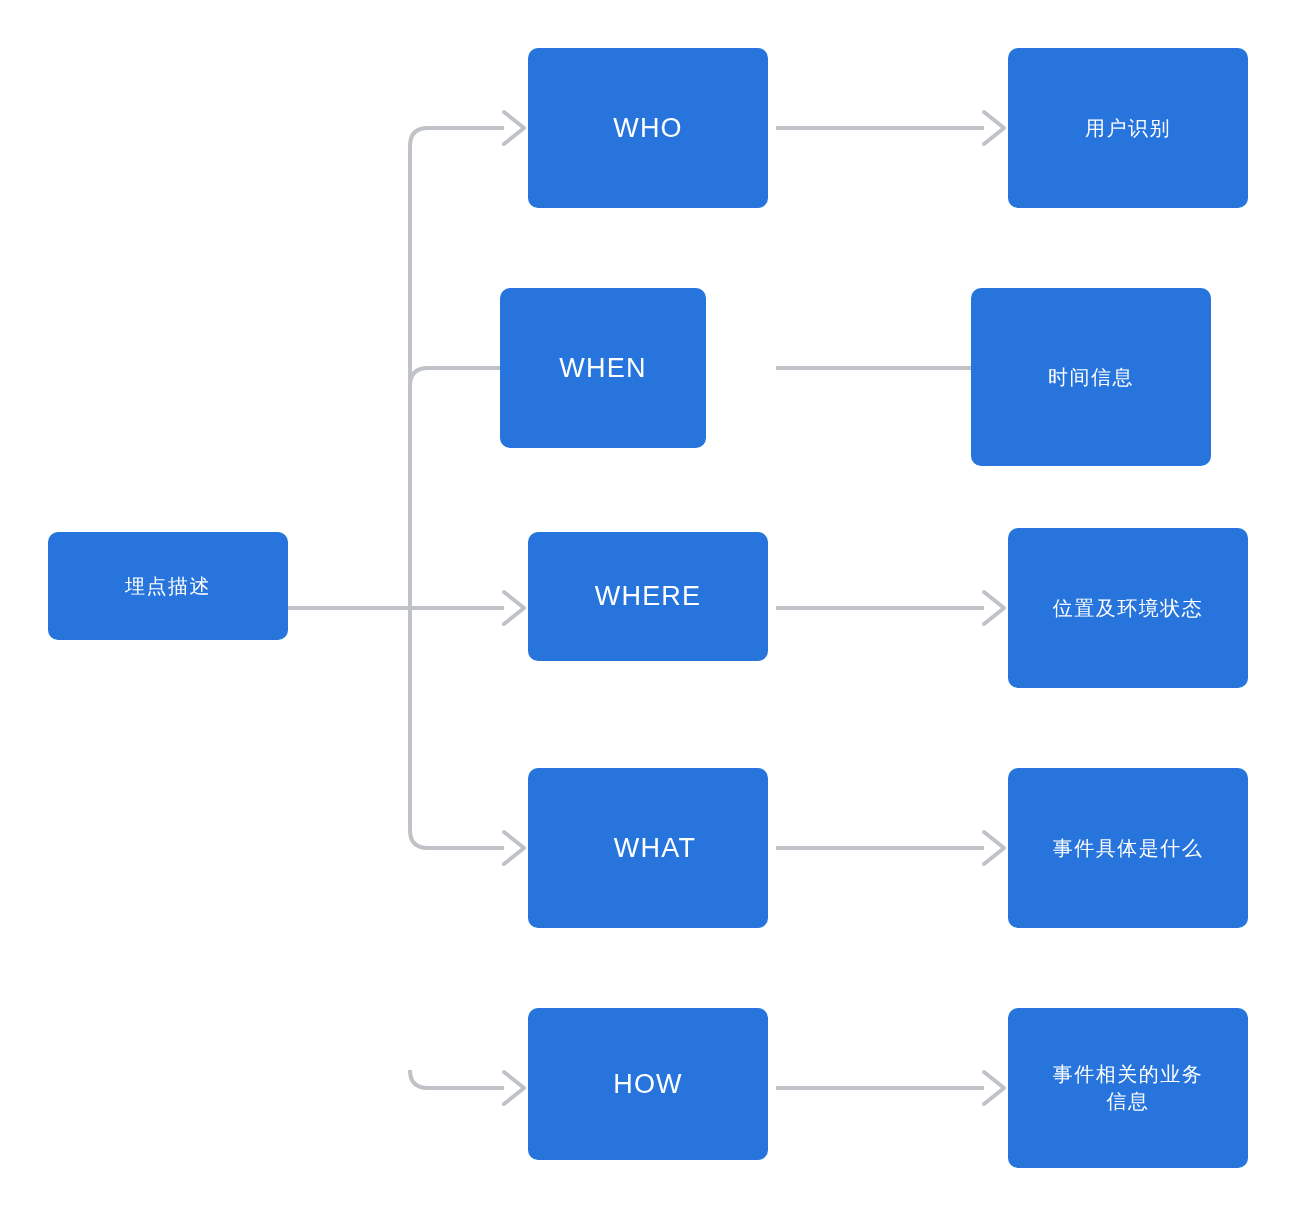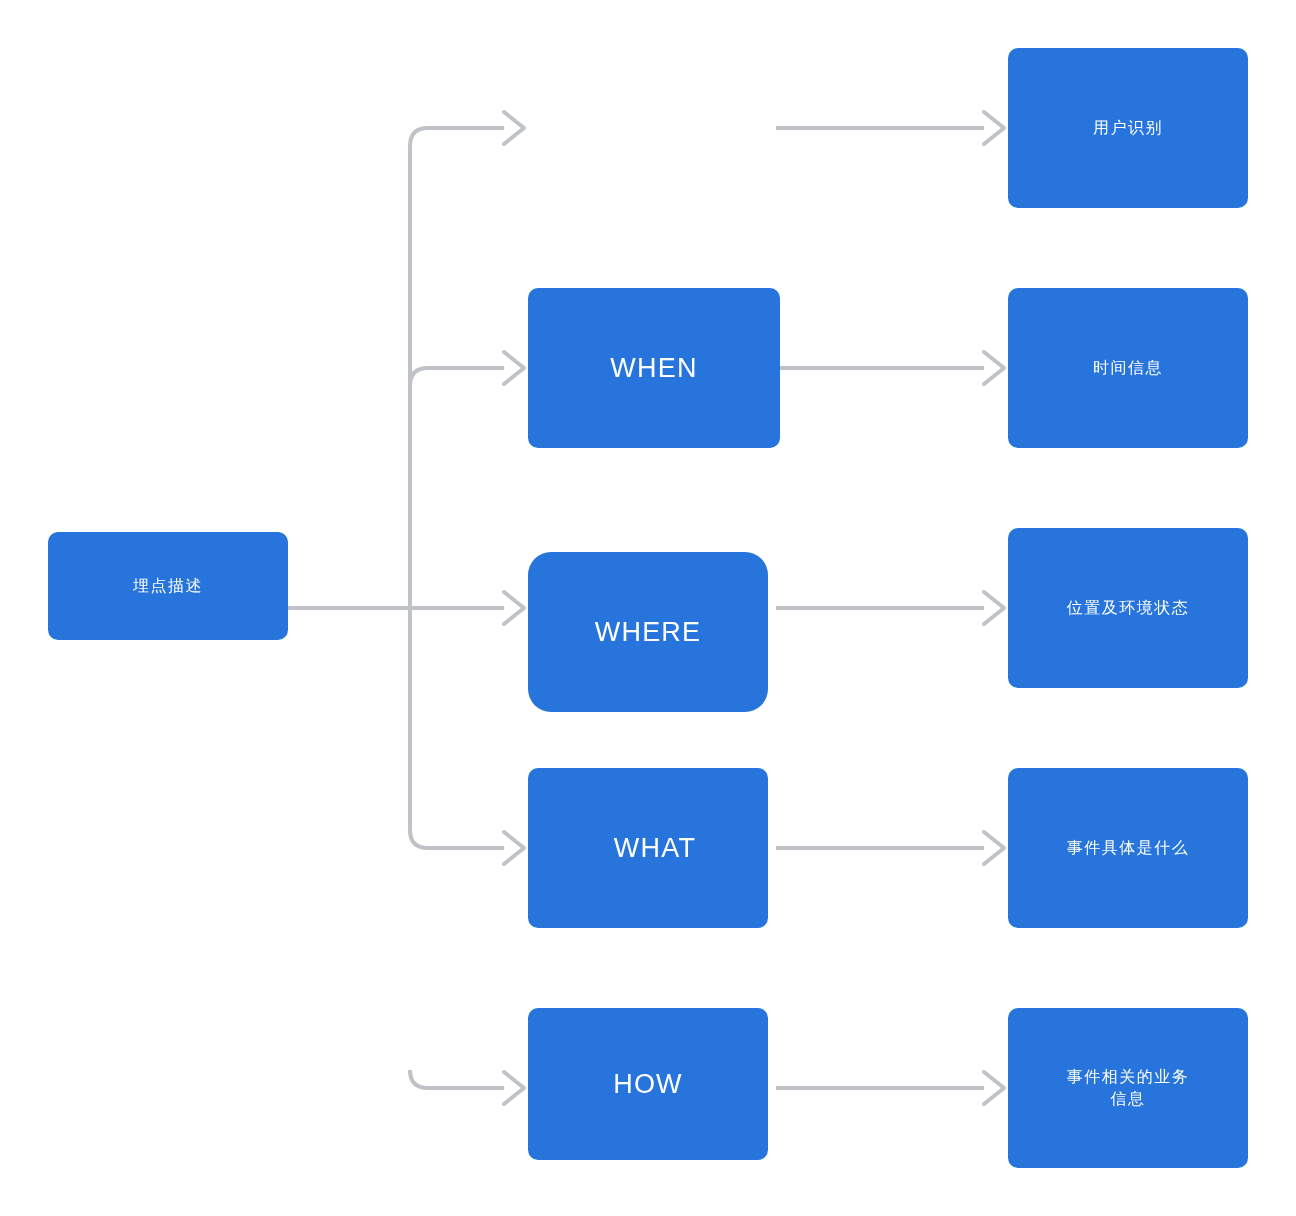--- a/index.html
+++ b/index.html
@@ -40,21 +40,21 @@
     line-height: 1.35;
     padding: 6px 10px;
     letter-spacing: 0.2px;
   }
   .node.latin {
     font-size: 27px;
     letter-spacing: 1.2px;
     font-weight: 400;
   }
   .node.cjk {
-    font-size: 16px;
+    font-size: 20px;
     letter-spacing: 1.5px;
     font-weight: 400;
   }
   .node-label {
     display: block;
     white-space: pre-line;
   }
 </style>
 </head>
 <body>
@@ -95,42 +95,45 @@
         <polyline points="984,832 1004,848 984,864"></polyline>
         <polyline points="984,1072 1004,1088 984,1104"></polyline>
       </g>
     </g>
   </svg>
 
   <div class="node cjk" style="left:48px; top:532px; width:240px; height:108px;">
     <span class="node-label">埋点描述</span>
   </div>
 
+  <div class="node latin" style="left:528px; top:48px; width:240px; height:160px;">
+    <span class="node-label">WHO</span>
+  </div>
 
-  <div class="node latin" style="left:528px; top:288px; width:252px; height:160px;">
+  <div class="node latin" style="left:500px; top:288px; width:206px; height:160px;">
     <span class="node-label">WHEN</span>
   </div>
 
-  <div class="node latin" style="left:528px; top:552px; width:240px; height:160px;border-radius:23px;">
+  <div class="node latin" style="left:528px; top:532px; width:240px; height:129px;">
     <span class="node-label">WHERE</span>
   </div>
 
   <div class="node latin" style="left:528px; top:768px; width:240px; height:160px;padding-left:24px;">
     <span class="node-label">WHAT</span>
   </div>
 
   <div class="node latin" style="left:528px; top:1008px; width:240px; height:152px;">
     <span class="node-label">HOW</span>
   </div>
 
   <div class="node cjk" style="left:1008px; top:48px; width:240px; height:160px;">
     <span class="node-label">用户识别</span>
   </div>
 
-  <div class="node cjk" style="left:1008px; top:288px; width:240px; height:160px;">
+  <div class="node cjk" style="left:971px; top:288px; width:240px; height:178px;">
     <span class="node-label">时间信息</span>
   </div>
 
   <div class="node cjk" style="left:1008px; top:768px; width:240px; height:160px;">
     <span class="node-label">事件具体是什么</span>
   </div>
 
   <div class="node cjk" style="left:1008px; top:528px; width:240px; height:160px;">
     <span class="node-label">位置及环境状态</span>
   </div>

